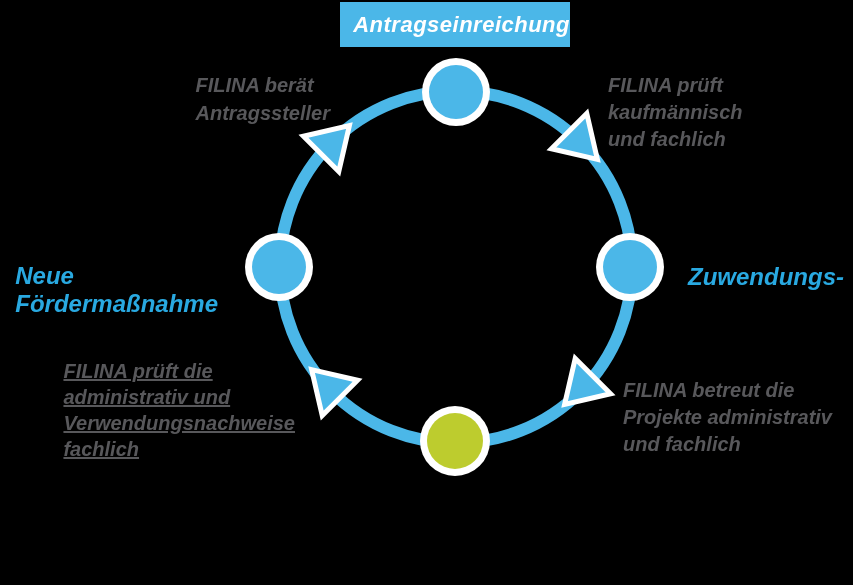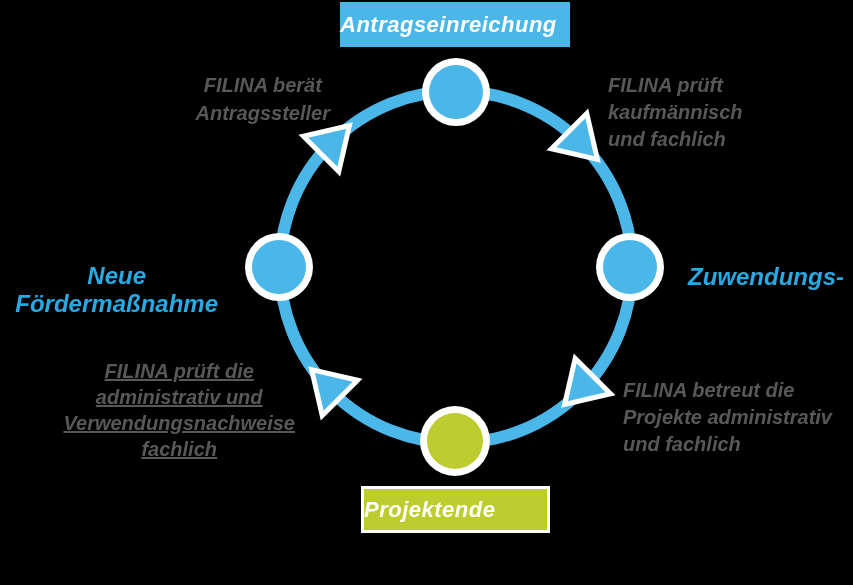--- a/index.html
+++ b/index.html
@@ -11,40 +11,40 @@
     font-family:"Liberation Sans","DejaVu Sans",sans-serif;
   }
   .stage svg{position:absolute;left:0;top:0;}
   .ring{fill:none;stroke:var(--blue,#4bb7e8);stroke-width:12;}
   .node-white{fill:#fff;}
   .node-blue{fill:var(--blue,#4bb7e8);}
   .node-green{fill:var(--green,#bdcc2e);}
   .arrow{fill:var(--blue,#4bb7e8);stroke:#fff;stroke-width:5;stroke-linejoin:miter;}
   .label-box{
     position:absolute;
-    display:flex;align-items:center;justify-content:flex-start;
+    display:flex;align-items:center;justify-content:flex-end;
     font-weight:bold;font-style:italic;color:#fff;
     letter-spacing:0.5px;
   }
   .label-box.top-box{
     left:340px;top:2px;width:230px;height:45px;
     background:var(--blue,#4bb7e8);font-size:22px;
   }
   .label-box.bottom-box{
     left:361px;top:486px;width:183px;height:41px;
     background:var(--green,#bdcc2e);border:3px solid #fff;font-size:22px;
   }
   .txt{
     position:absolute;
     font-style:italic;font-weight:bold;
     color:var(--gray,#58585b);
     font-size:20px;line-height:27px;
   }
   .txt span{display:block;}
-  .ra{text-align:center;}
+  .ra{text-align:left;}
   .blue-label{
     color:var(--blueText,#29a9e1);
     font-size:24px;line-height:28px;margin-top:20px;
   }
   .t-top-left{right:523px;top:71px;line-height:28px;}
   .t-top-right{left:608px;top:72px;}
   .t-left{right:635px;top:242px;}
   .t-right{left:688px;top:241px;line-height:32px;}
   .t-bottom-left{right:558px;top:358px;line-height:26px;text-decoration:underline;}
   .t-bottom-right{left:623px;top:377px;}
@@ -85,23 +85,20 @@
     </g>
     <g>
       <circle class="node-white" cx="279" cy="267" r="34"></circle>
       <circle class="node-blue" cx="279" cy="267" r="27"></circle>
     </g>
   </svg>
 
   <div class="label-box top-box">
     <span>Antragseinreichung</span>
   </div>
-  <div class="label-box bottom-box">
-    <span>Projektende</span>
-  </div>
 
   <div class="txt ra t-top-left">
     <span>FILINA berät</span>
     <span>Antragssteller</span>
   </div>
 
   <div class="txt t-top-right">
     <span>FILINA prüft</span>
     <span>kaufmännisch</span>
     <span>und fachlich</span>

